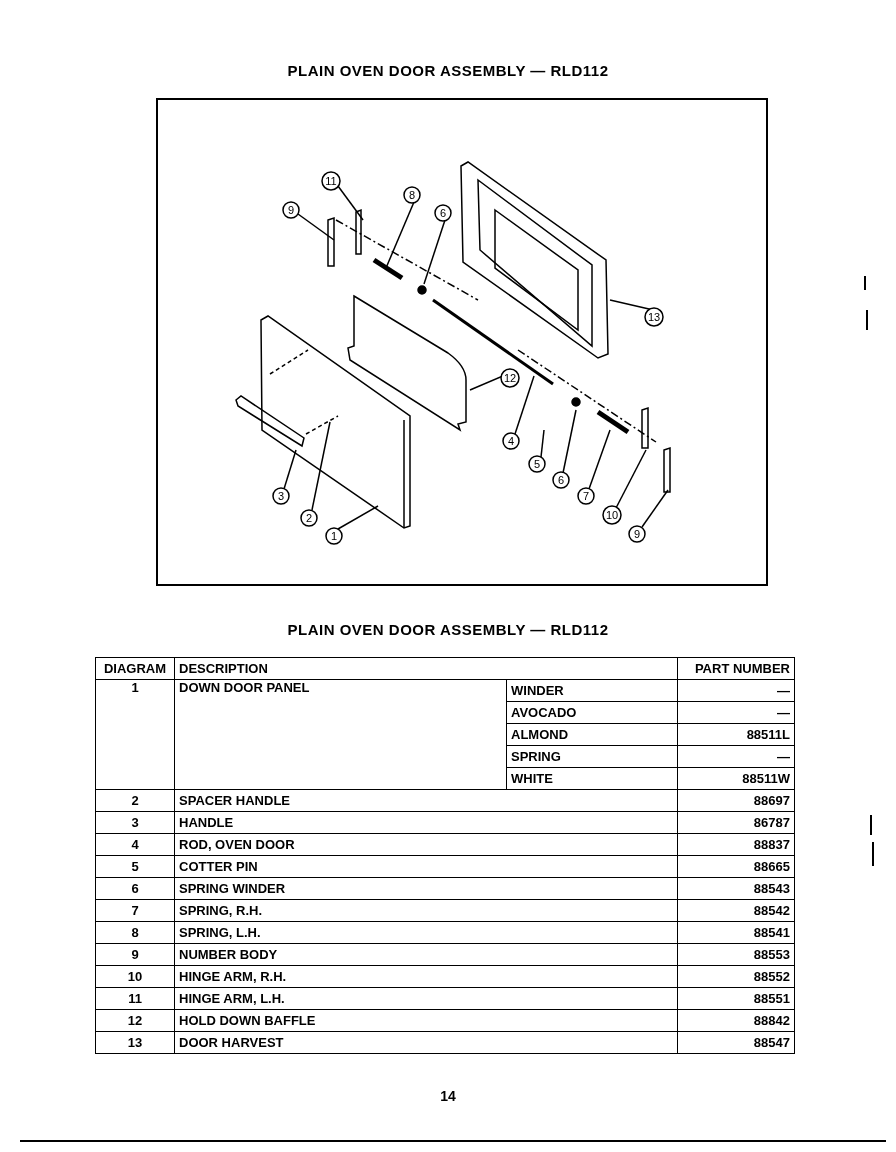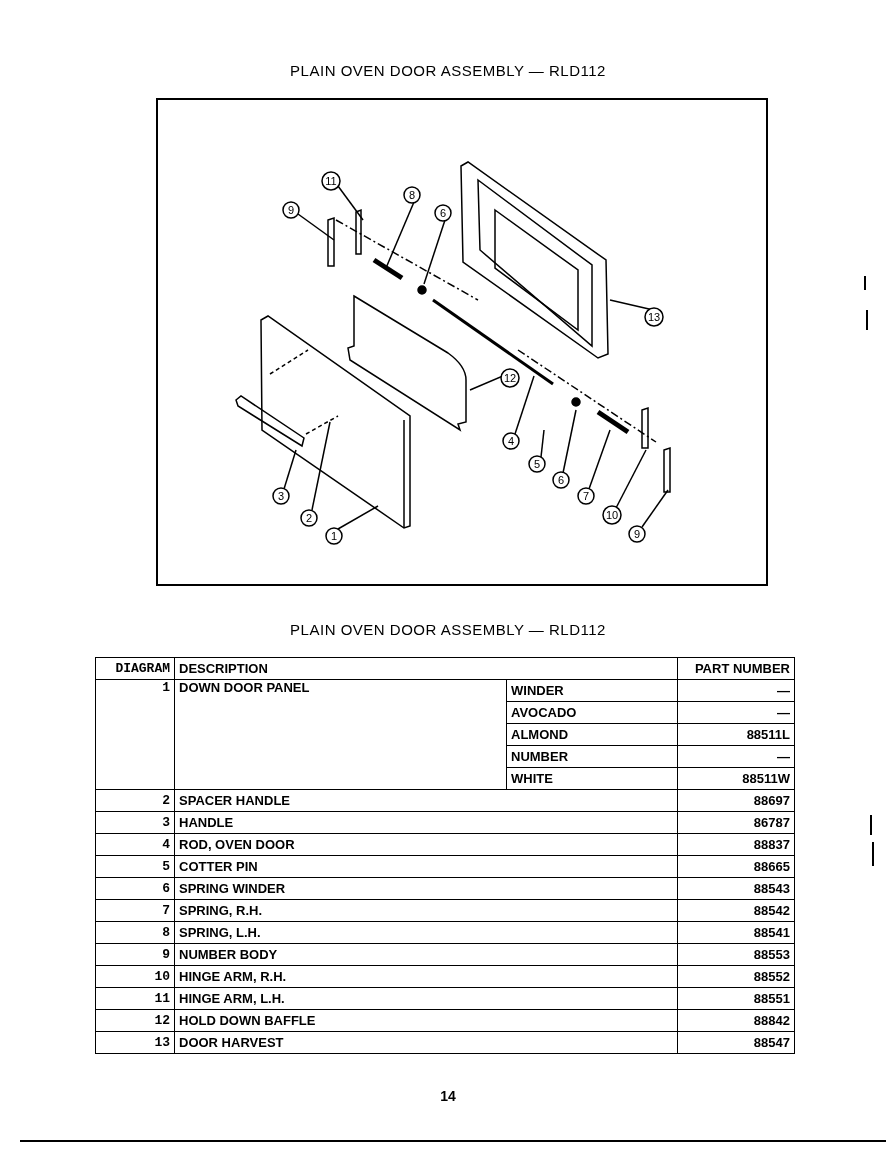--- a/index.html
+++ b/index.html
@@ -1,22 +1,22 @@
 <!DOCTYPE html>
 <html><head>
 <meta charset="utf-8">
 <style>
   html,body{margin:0;padding:0;background:#fff;}
   body{width:896px;height:1152px;position:relative;overflow:hidden;font-family:"Liberation Sans",sans-serif;color:#000;}
-  .title{position:absolute;left:0;width:896px;text-align:center;font-weight:normal;font-size:15px;letter-spacing:0.5px;}
+  .title{position:absolute;left:0;width:896px;text-align:center;font-weight:bold;font-size:15px;letter-spacing:0.5px;}
   .figure{position:absolute;left:156px;top:98px;width:612px;height:488px;border:2px solid #000;box-sizing:border-box;}
   .figure svg{position:absolute;left:0;top:0;}
   table.parts{position:absolute;left:95px;top:657px;border-collapse:collapse;font-size:13px;font-weight:bold;}
   table.parts td{border:1px solid #000;padding:0 4px;height:21px;vertical-align:middle;}
-  .c-diag{width:70px;text-align:right;font-family:Liberation Mono, monospace;}
+  .c-diag{width:70px;text-align:center;}
   .c-desc{width:323px;border-right:none !important;}
   .c-color{width:162px;}
   .c-part{width:108px;text-align:right;}
   .page{position:absolute;left:0;width:896px;top:1088px;text-align:center;font-weight:bold;font-size:14px;}
   .bottom-line{position:absolute;left:20px;right:10px;top:1140px;border-top:2px solid #000;}
   .mark{position:absolute;width:2px;background:#000;}
 </style>
 </head>
 <body>
 
@@ -154,21 +154,21 @@
   </tr>
   <tr>
     <td class="c-color">AVOCADO</td>
     <td class="c-part">—</td>
   </tr>
   <tr>
     <td class="c-color">ALMOND</td>
     <td class="c-part">88511L</td>
   </tr>
   <tr>
-    <td class="c-color">NUMBER</td>
+    <td class="c-color">SPRING</td>
     <td class="c-part">—</td>
   </tr>
   <tr>
     <td class="c-color">WHITE</td>
     <td class="c-part">88511W</td>
   </tr>
   <tr>
         <td class="c-diag">2</td>
         <td class="c-desc" colspan="2">SPACER HANDLE</td>
         <td class="c-part">88697</td>

